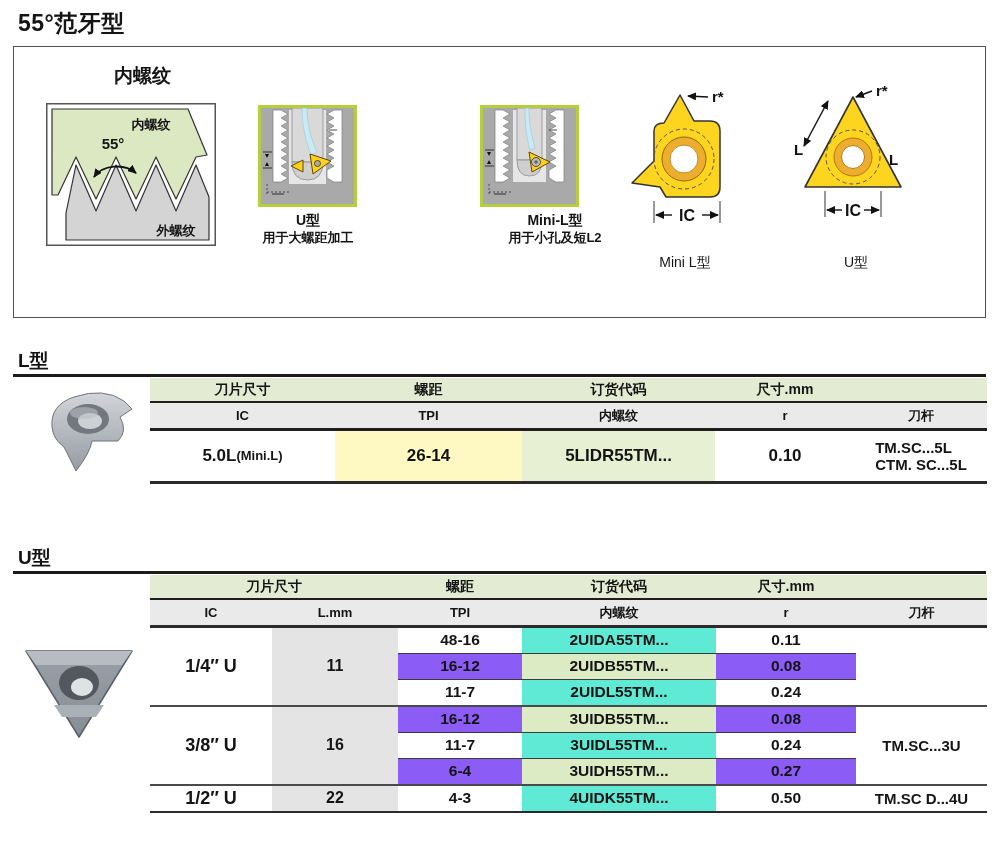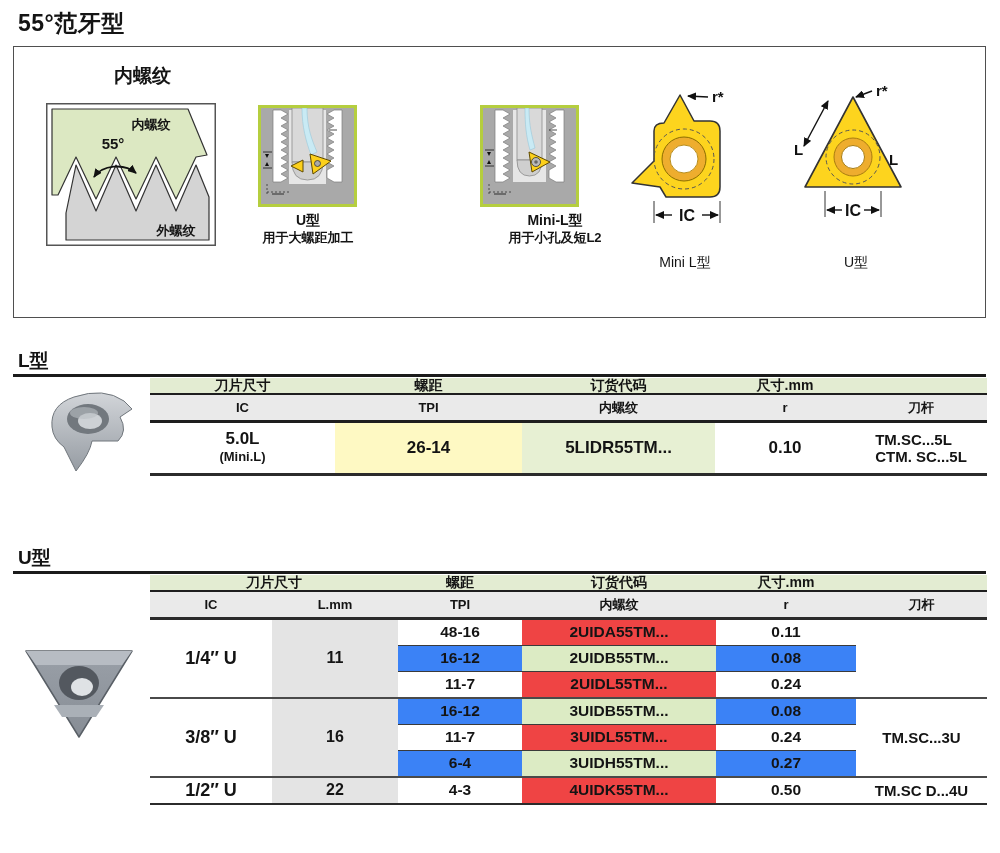--- a/index.html
+++ b/index.html
@@ -37,53 +37,53 @@
   #l-section-title{top:348px}
   #u-section-title{top:545px}
   .section-rule{left:13px;width:973px;height:3px;background:#1b1b1b}
   #l-rule{top:374px}
   #u-rule{top:571px}
 
   
   .tbl{width:837px;left:150px}
   #l-table{top:378px}
   #u-table{top:575px}
-  .thead{display:flex;height:15px}
+  .thead{display:flex;height:23px}
   .thead.green{background:#e3ecd2}
   .thead.gray{background:#eaeaea;height:25px}
   .hcell{display:flex;align-items:center;justify-content:center;font-weight:bold}
   .thead.green .hcell{font-size:14px}
   .thead.gray .hcell{font-size:13px}
   .line-a{height:2px;background:#1e1e1e}
   .line-b{height:3px;background:#1e1e1e}
   .line-c{height:2.5px;background:#2b2b2b}
   .gsep{height:2px;background:#4a4a4a}
 
   
   .lc1{width:185px}.lc2{width:187px}.lc3{width:193px}.lc4{width:140px}.lc5{width:132px}
   #l-body{display:flex;height:50px}
   #l-body .cell{display:flex;align-items:center;justify-content:center;font-weight:bold;font-size:17px}
-  .cell-col{flex-direction:column;line-height:18px}
+  .cell-col{flex-direction:row;line-height:18px}
   .ic-note{font-size:13px;font-weight:bold}
   .bg-cellgray{background:#fef9c3}
   .bg-codegreen{background:#e7f0d3}
   .holder-block{font-size:15px;font-weight:bold;line-height:17px;text-align:left}
 
   
   .uc-ic{width:122px}.uc-lmm{width:126px}.uc-tpi{width:124px}.uc-code{width:194px}.uc-r{width:140px}.uc-holder{width:131px}
   .uhead-size{width:248px}
   #u-body .ugroup{display:flex}
   #u-body .cell{display:flex;align-items:center;justify-content:center;font-weight:bold}
   #u-body .uc-ic{font-size:18px}
   #u-body .uc-lmm{font-size:16px;background:#e4e4e4}
   .umid{width:458px;display:flex;flex-direction:column}
   .usubrow{display:flex;height:25px}
   .usubrow .cell{font-size:15.5px}
-  .usubrow.odd .uc-tpi,.usubrow.odd .uc-r{background:#3b82f6}
-  .usubrow .uc-code{background:#ef4444}
+  .usubrow.odd .uc-tpi,.usubrow.odd .uc-r{background:#8b5cf6}
+  .usubrow .uc-code{background:#5eead4}
   .usubrow.odd .uc-code{background:#dcebc4}
   .subsep{height:1px;background:#3a3a3a}
 </style>
 </head>
 <body>
 
 <svg width="0" height="0" style="position:absolute" aria-hidden="true">
   <defs>
     <marker id="ae" orient="auto" markerUnits="userSpaceOnUse" markerWidth="9" markerHeight="8" refX="8" refY="4">
       <path d="M0,0 L9,4 L0,8 Z" fill="#111"></path>

